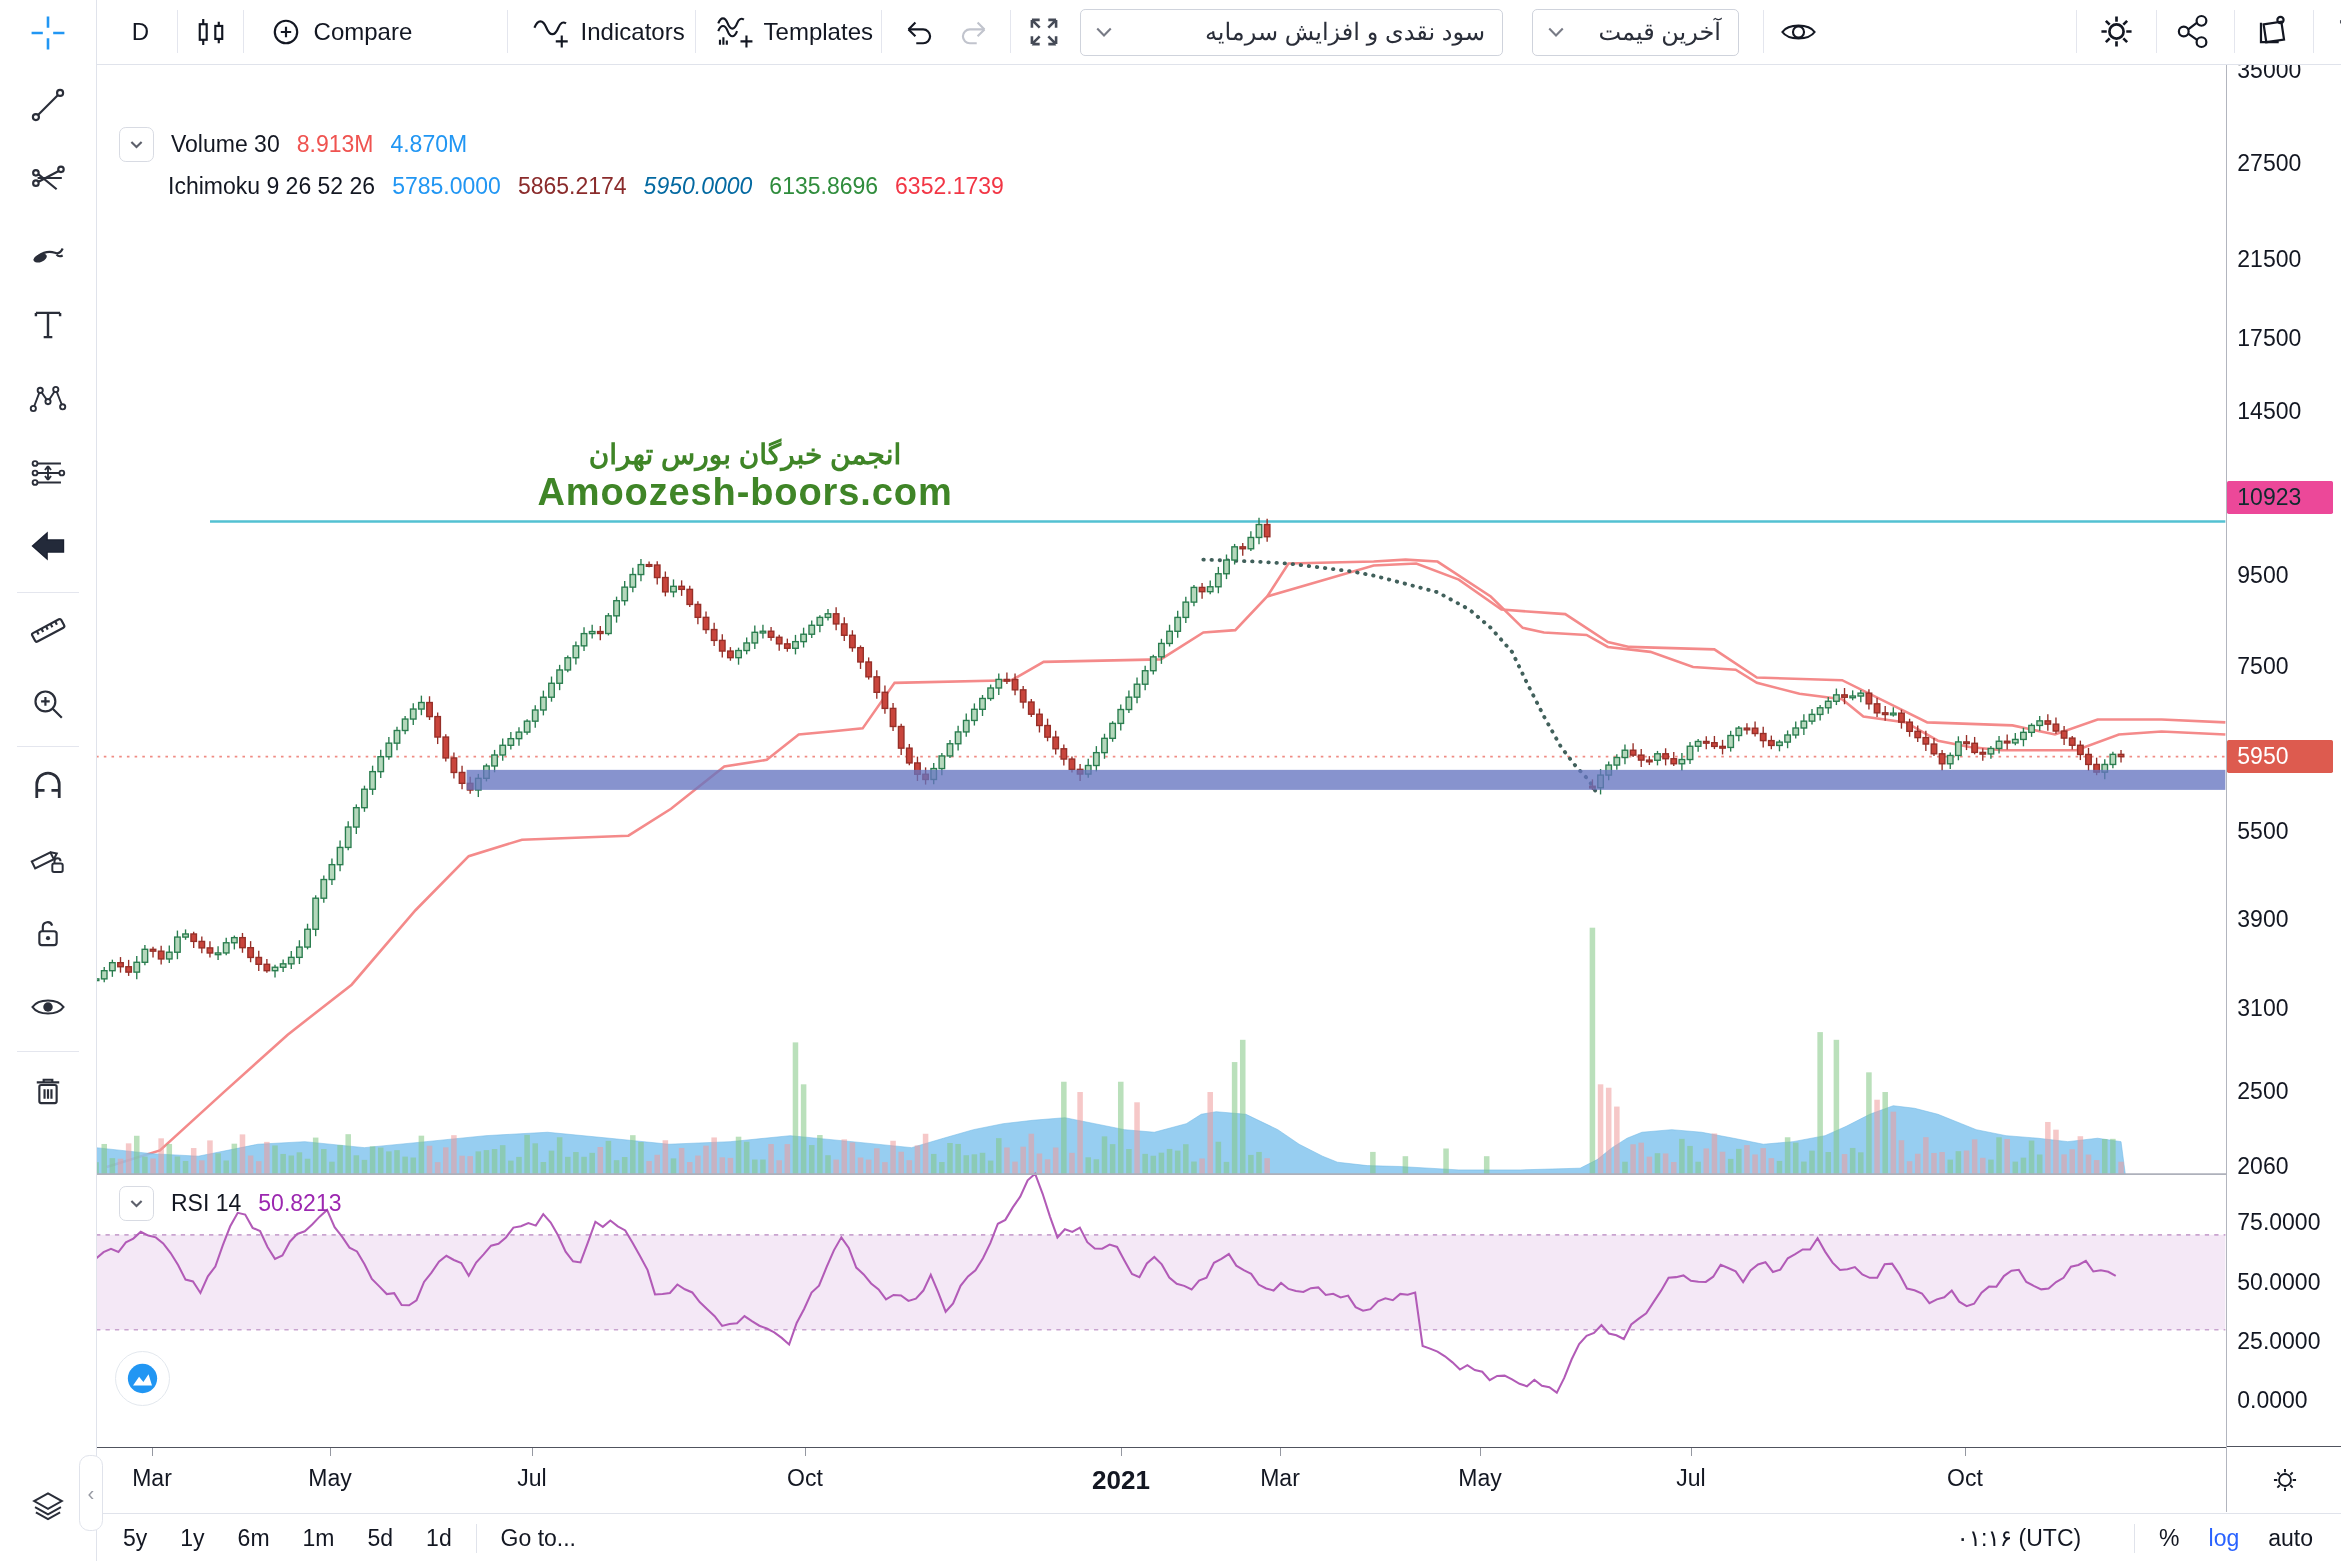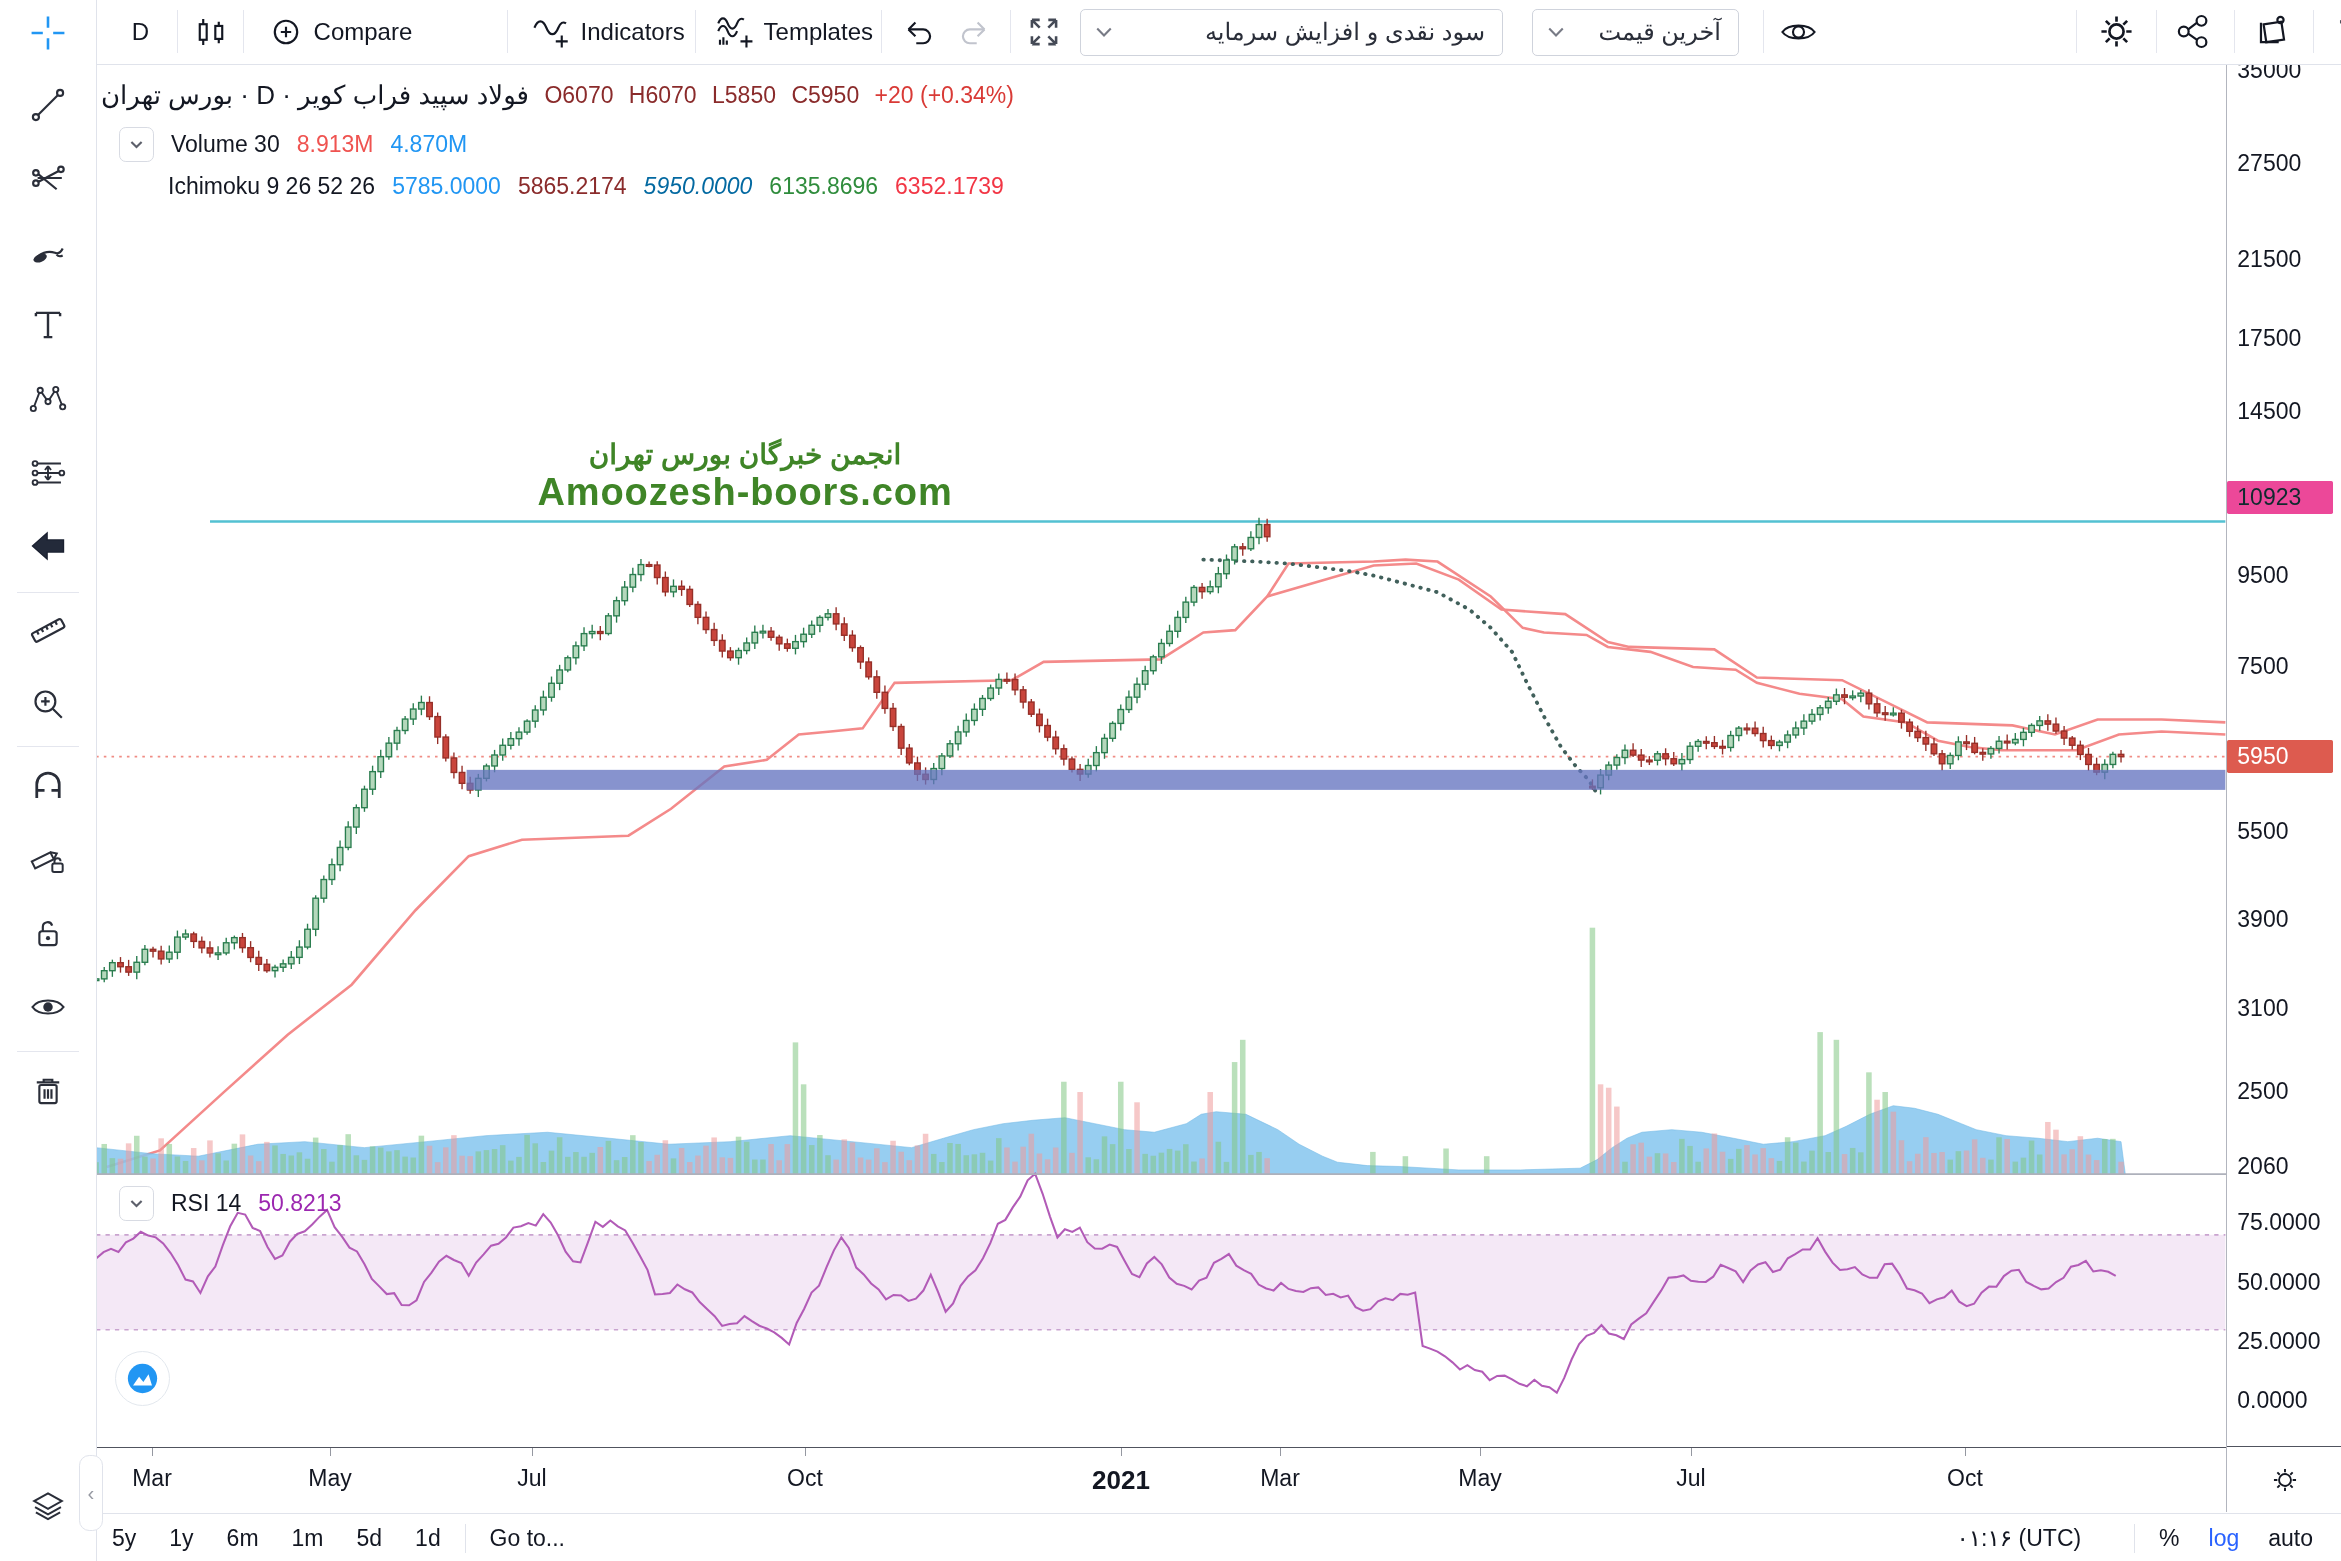--- a/index.html
+++ b/index.html
@@ -38,21 +38,21 @@
   .axisbadge{position:absolute;left:0;width:96px;height:33px;display:flex;align-items:center;padding-left:10.3px;font-size:23px;border-radius:1.7px;}
   #sunrow{position:absolute;left:0;top:1382px;width:116px;height:66px;border-top:1.7px solid #50535e;display:flex;align-items:center;justify-content:center;}
   
   #timeaxis{left:96px;top:1447px;width:2130px;height:66px;background:#fff;border-top:1.7px solid #50535e;z-index:5;}
   .tlabel{position:absolute;top:17px;font-size:23px;color:#131722;transform:translateX(-50%);}
   .tlabel.bold{font-weight:bold;font-size:26px;}
   .ttick{position:absolute;top:0;width:0.9px;height:7.7px;background:#9598a1;}
   
   #bottombar{left:96px;top:1513px;width:2246px;height:49px;background:#fff;border-top:0.9px solid #e0e3eb;z-index:6;display:flex;align-items:center;font-size:23px;color:#131722;}
   #bottombar .rng{margin-left:33px;cursor:pointer;}
-  #bottombar .rng:first-child{margin-left:16px;}
+  #bottombar .rng:first-child{margin-left:27px;}
   #bottombar .bsep{width:0.9px;height:29px;background:#e0e3eb;margin:0 24px;}
   #goto{cursor:pointer;}
   #bb-right{margin-left:auto;display:flex;align-items:center;}
   #bb-right .itm{margin-right:29px;cursor:pointer;}
   .blue{color:#2962ff;}
   
   #rsi-logo{left:115px;top:1351px;width:53px;height:53px;border:0.9px solid #e3e8ee;border-radius:50%;background:#fff;z-index:4;display:flex;align-items:center;justify-content:center;}
   svg.icon{display:block;}
 </style>
 </head>
@@ -709,28 +709,20 @@
       <line x1="112" y1="1553.801" x2="2600" y2="1553.801" stroke="#c9a3cf" stroke-width="2" stroke-dasharray="5 6"></line>
       <polyline points="112.0,1470.6 120.7,1463.1 129.4,1459.3 138.1,1463.0 146.8,1451.7 155.5,1447.3 164.2,1439.3 173.0,1443.8 181.7,1445.8 190.4,1452.9 199.1,1464.2 207.8,1478.2 216.5,1495.2 225.2,1497.4 233.9,1510.8 242.6,1491.3 251.3,1479.9 260.0,1455.1 268.7,1432.9 277.5,1417.2 286.2,1419.2 294.9,1434.7 303.6,1438.4 312.3,1457.1 321.0,1471.0 329.7,1467.0 338.4,1450.9 347.1,1441.8 355.8,1438.8 364.5,1430.7 373.2,1421.6 381.9,1413.8 390.7,1433.9 399.4,1445.0 408.1,1457.9 416.8,1462.3 425.5,1476.9 434.2,1494.4 442.9,1503.1 451.6,1512.1 460.3,1511.0 469.0,1524.8 477.7,1525.2 486.4,1519.3 495.2,1497.9 503.9,1487.0 512.6,1474.3 521.3,1467.4 530.0,1472.3 538.7,1475.9 547.4,1490.6 556.1,1475.3 564.8,1465.7 573.5,1455.5 582.2,1453.3 590.9,1445.9 599.6,1434.4 608.4,1432.9 617.1,1429.2 625.8,1432.1 634.5,1418.7 643.2,1428.5 651.9,1443.7 660.6,1462.6 669.3,1473.8 678.0,1475.1 686.7,1451.8 695.4,1427.6 704.1,1433.6 712.9,1426.1 721.6,1432.9 730.3,1437.7 739.0,1452.3 747.7,1467.8 756.4,1484.1 765.1,1512.5 773.8,1512.0 782.5,1510.9 791.2,1500.9 799.9,1506.5 808.6,1510.2 817.3,1521.5 826.1,1529.8 834.8,1537.9 843.5,1549.3 852.2,1547.1 860.9,1546.2 869.6,1537.8 878.3,1543.8 887.0,1549.1 895.7,1552.4 904.4,1556.8 913.1,1563.3 921.8,1571.1 930.6,1545.8 939.3,1529.5 948.0,1510.4 956.7,1502.3 965.4,1481.0 974.1,1461.0 982.8,1445.8 991.5,1458.2 1000.2,1481.1 1008.9,1489.1 1017.6,1499.7 1026.3,1506.6 1035.0,1518.4 1043.8,1513.1 1052.5,1513.8 1061.2,1520.1 1069.9,1517.5 1078.6,1508.0 1087.3,1489.5 1096.0,1510.0 1104.7,1532.7 1113.4,1523.1 1122.1,1502.4 1130.8,1491.5 1139.5,1484.3 1148.3,1470.2 1157.0,1452.3 1165.7,1429.9 1174.4,1425.4 1183.1,1410.8 1191.8,1398.3 1200.5,1379.1 1209.2,1371.4 1217.9,1394.6 1226.6,1421.6 1235.3,1445.9 1244.0,1436.3 1252.7,1439.5 1261.5,1434.4 1270.2,1451.5 1278.9,1458.9 1287.6,1459.1 1296.3,1454.3 1305.0,1457.0 1313.7,1473.2 1322.4,1488.7 1331.1,1492.5 1339.8,1476.3 1348.5,1468.7 1357.2,1477.4 1366.0,1492.8 1374.7,1500.1 1383.4,1502.5 1392.1,1506.8 1400.8,1496.4 1409.5,1492.9 1418.2,1475.5 1426.9,1471.0 1435.6,1465.3 1444.3,1478.9 1453.0,1484.2 1461.7,1488.5 1470.4,1501.0 1479.2,1505.5 1487.9,1507.9 1496.6,1499.1 1505.3,1506.1 1514.0,1508.5 1522.7,1509.7 1531.4,1505.2 1540.1,1504.3 1548.8,1513.2 1557.5,1511.7 1566.2,1516.1 1574.9,1513.9 1583.7,1527.3 1592.4,1531.6 1601.1,1529.7 1609.8,1520.6 1618.5,1517.1 1627.2,1519.3 1635.9,1511.9 1644.6,1512.9 1653.3,1510.4 1662.0,1572.7 1670.7,1575.8 1679.4,1579.3 1688.1,1584.8 1696.9,1591.9 1705.6,1600.3 1714.3,1595.1 1723.0,1600.9 1731.7,1602.8 1740.4,1612.6 1749.1,1607.8 1757.8,1607.4 1766.5,1611.8 1775.2,1617.0 1783.9,1619.8 1792.6,1612.2 1801.4,1619.2 1810.1,1621.0 1818.8,1627.3 1827.5,1610.1 1836.2,1588.3 1844.9,1570.6 1853.6,1560.9 1862.3,1557.5 1871.0,1548.2 1879.7,1558.2 1888.4,1560.2 1897.1,1564.6 1905.8,1547.7 1914.6,1540.8 1923.3,1534.5 1932.0,1521.2 1940.7,1508.1 1949.4,1493.1 1958.1,1492.3 1966.8,1490.3 1975.5,1496.6 1984.2,1497.8 1992.9,1497.9 2001.6,1491.8 2010.3,1477.8 2019.1,1481.7 2027.8,1485.6 2036.5,1498.1 2045.2,1484.4 2053.9,1477.5 2062.6,1474.9 2071.3,1486.3 2080.0,1483.6 2088.7,1470.3 2097.4,1465.5 2106.1,1460.0 2114.8,1460.1 2123.5,1446.9 2132.3,1462.5 2141.0,1475.4 2149.7,1484.0 2158.4,1483.1 2167.1,1480.6 2175.8,1489.1 2184.5,1493.1 2193.2,1493.1 2201.9,1477.2 2210.6,1476.5 2219.3,1489.2 2228.0,1505.7 2236.8,1507.6 2245.5,1511.4 2254.2,1522.7 2262.9,1518.3 2271.6,1515.8 2280.3,1508.0 2289.0,1521.0 2297.7,1526.3 2306.4,1523.4 2315.1,1510.4 2323.8,1503.4 2332.5,1503.5 2341.2,1491.1 2350.0,1484.8 2358.7,1483.8 2367.4,1498.0 2376.1,1502.5 2384.8,1506.6 2393.5,1505.5 2402.2,1498.1 2410.9,1493.1 2419.6,1480.2 2428.3,1478.1 2437.0,1473.3 2445.7,1485.7 2454.5,1484.3 2463.2,1486.0 2471.9,1490.9" fill="none" stroke="#b25bb7" stroke-width="2.4"></polyline>
       <line x1="112" y1="1372" x2="2736" y2="1372" stroke="#aeb1bb" stroke-width="2"></line>
     </svg>
 
 <div class="abs" id="watermark">
   <div class="fa">انجمن خبرگان بورس تهران</div>
   <div class="en">Amoozesh-boors.com</div>
 </div>
 
-<div class="abs legendrow" id="legend-symbol">
-  <span dir="rtl">فولاد سپید فراب کویر · D · بورس تهران</span>
-  <span class="ohlc">O6070</span>
-  <span class="ohlc">H6070</span>
-  <span class="ohlc">L5850</span>
-  <span class="ohlc">C5950</span>
-  <span class="chg">+20 (+0.34%)</span>
-</div>
 <div class="abs legendrow" id="legend-volume">
   <span class="chevbox">
     <svg class="icon" width="17" height="17" viewBox="0 0 20 20">
           <path d="M4 7l6 6 6-6" fill="none" stroke="#5d606b" stroke-width="2.5"></path>
         </svg>
   </span>
   <span>Volume 30</span>
   <span style="color:#ef5350">8.913M</span>
   <span style="color:#2196f3">4.870M</span>
 </div>

